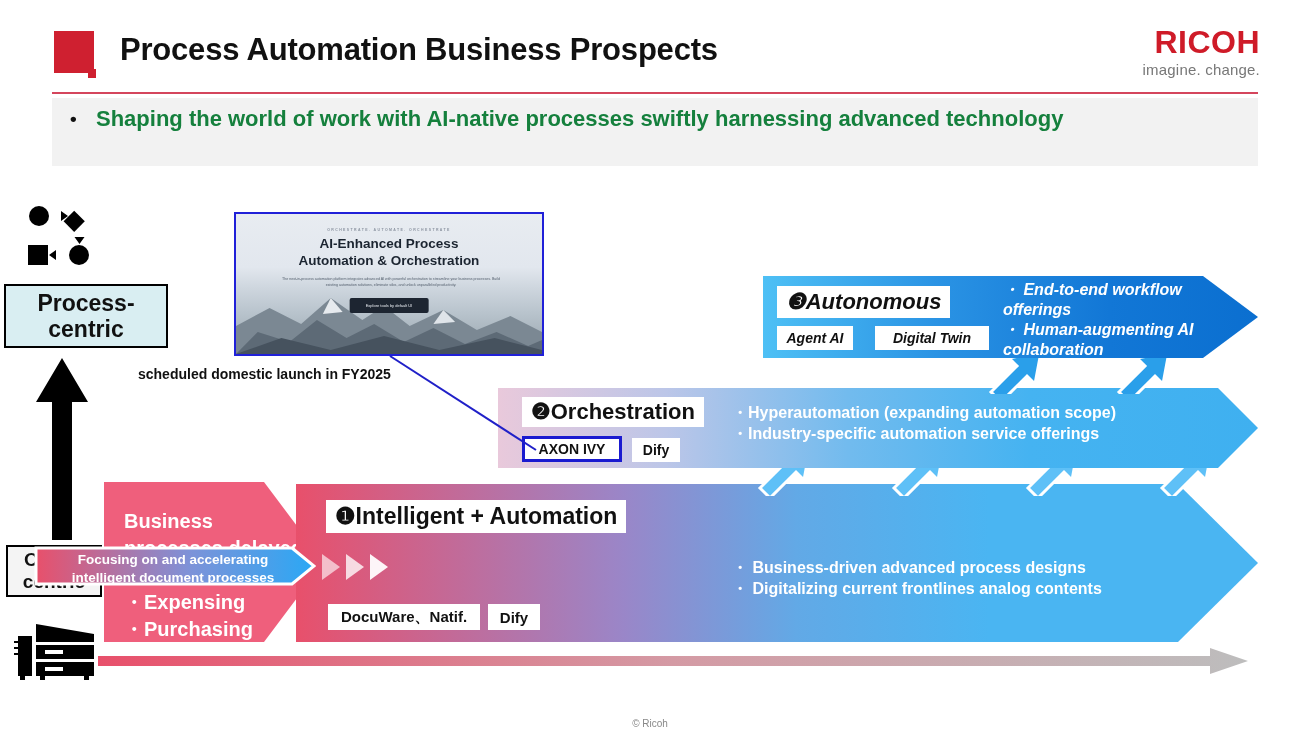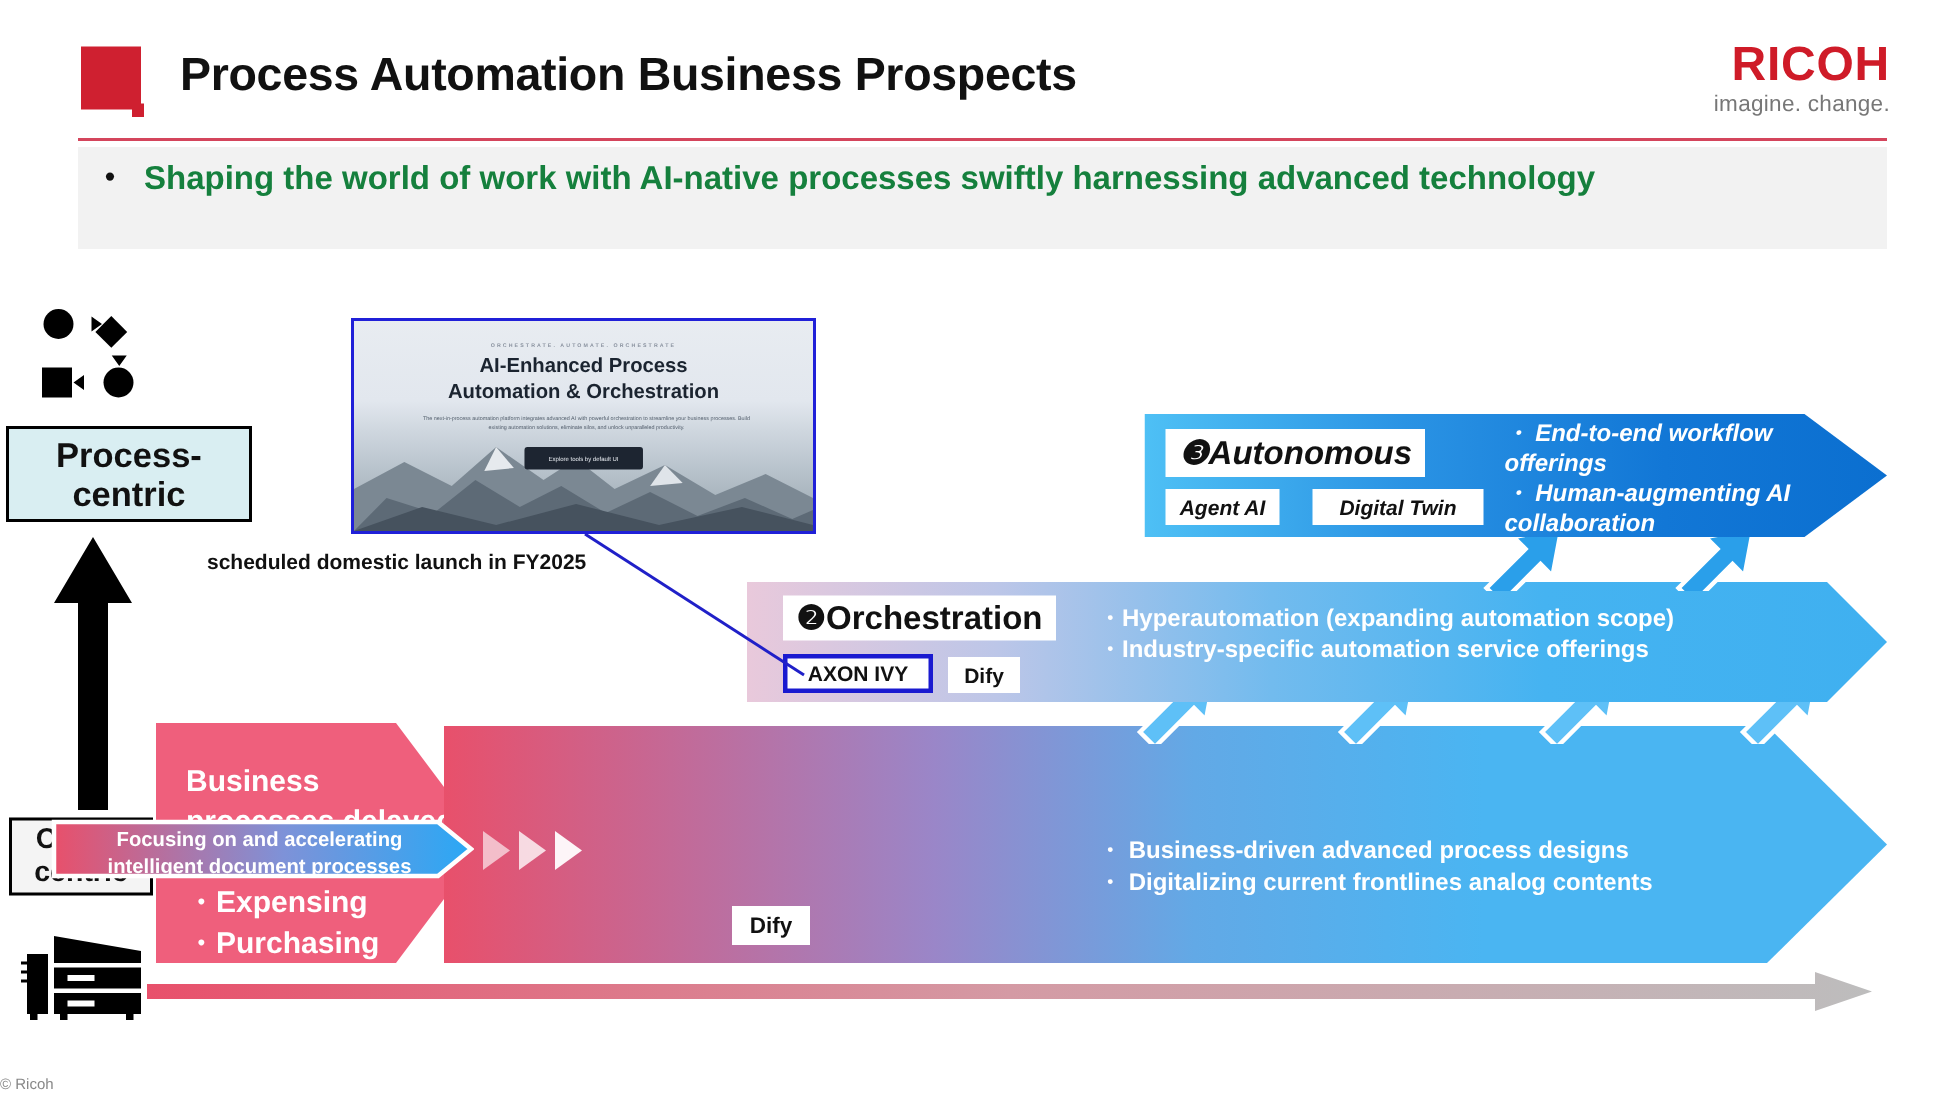--- a/index.html
+++ b/index.html
@@ -142,21 +142,21 @@
   .b3-bul{left:240px;top:4px;font-size:16px;line-height:1.25;}
 
   
   .conn{position:absolute;}
   .conn-1{left:752px;top:450px;width:490px;height:46px;}
   .conn-2{left:985px;top:352px;width:190px;height:42px;}
 
   
   .bot-arrow{position:absolute;left:98px;top:648px;width:1150px;height:26px;}
   .footer{
-    position:absolute;left:0;top:718px;width:100%;text-align:left;
+    position:absolute;left:0;top:718px;width:100%;text-align:center;
     font-size:10px;color:#888;
   }
 </style>
 </head>
 <body>
 
 <div class="slide">
 
   <div class="hdr-sq"></div>
   <div class="hdr-title">Process Automation Business Prospects</div>
@@ -225,24 +225,26 @@
         <linearGradient id="g1" x1="0" y1="0" x2="1" y2="0">
           <stop offset="0" stop-color="#e8506b"></stop>
           <stop offset="0.34" stop-color="#9a86c8"></stop>
           <stop offset="0.52" stop-color="#62a9e6"></stop>
           <stop offset="0.72" stop-color="#4ab5f2"></stop>
           <stop offset="1" stop-color="#4ab5f2"></stop>
         </linearGradient>
       </defs>
       <path d="M0 0 H882 L962 79 L882 158 H0 Z" fill="url(#g1)"></path>
     </svg>
+    <div class="band-label b1-label">❶Intelligent + Automation</div>
     <div class="band-bullets b1-bul">
       <div>・ Business-driven advanced process designs</div>
       <div>・ Digitalizing current frontlines analog contents</div>
     </div>
+    <div class="tag b1-tag1">DocuWare、Natif.</div>
     <div class="tag b1-tag2">Dify</div>
   </div>
 
   <svg class="b1-sub" viewBox="0 0 282 40" preserveAspectRatio="none">
     <defs>
       <linearGradient id="gsub" x1="0" y1="0" x2="1" y2="0">
         <stop offset="0" stop-color="#e8506b"></stop>
         <stop offset="0.55" stop-color="#7e92d8"></stop>
         <stop offset="1" stop-color="#2aa8f5"></stop>
       </linearGradient>

